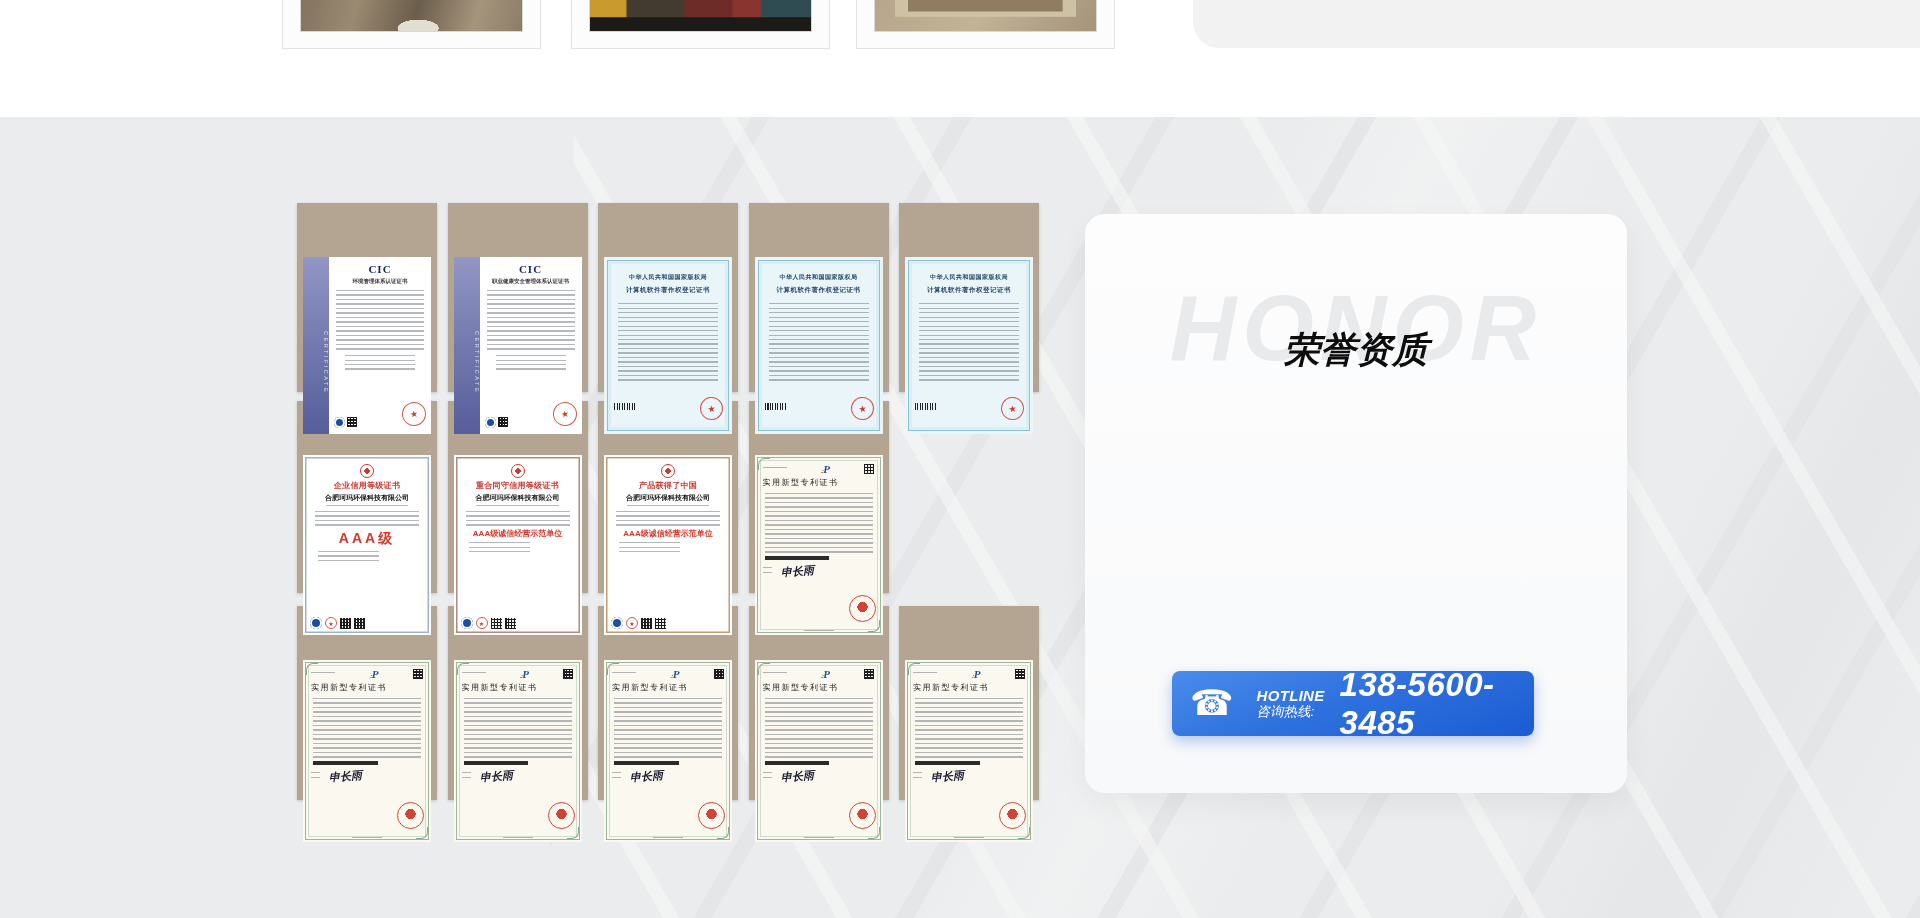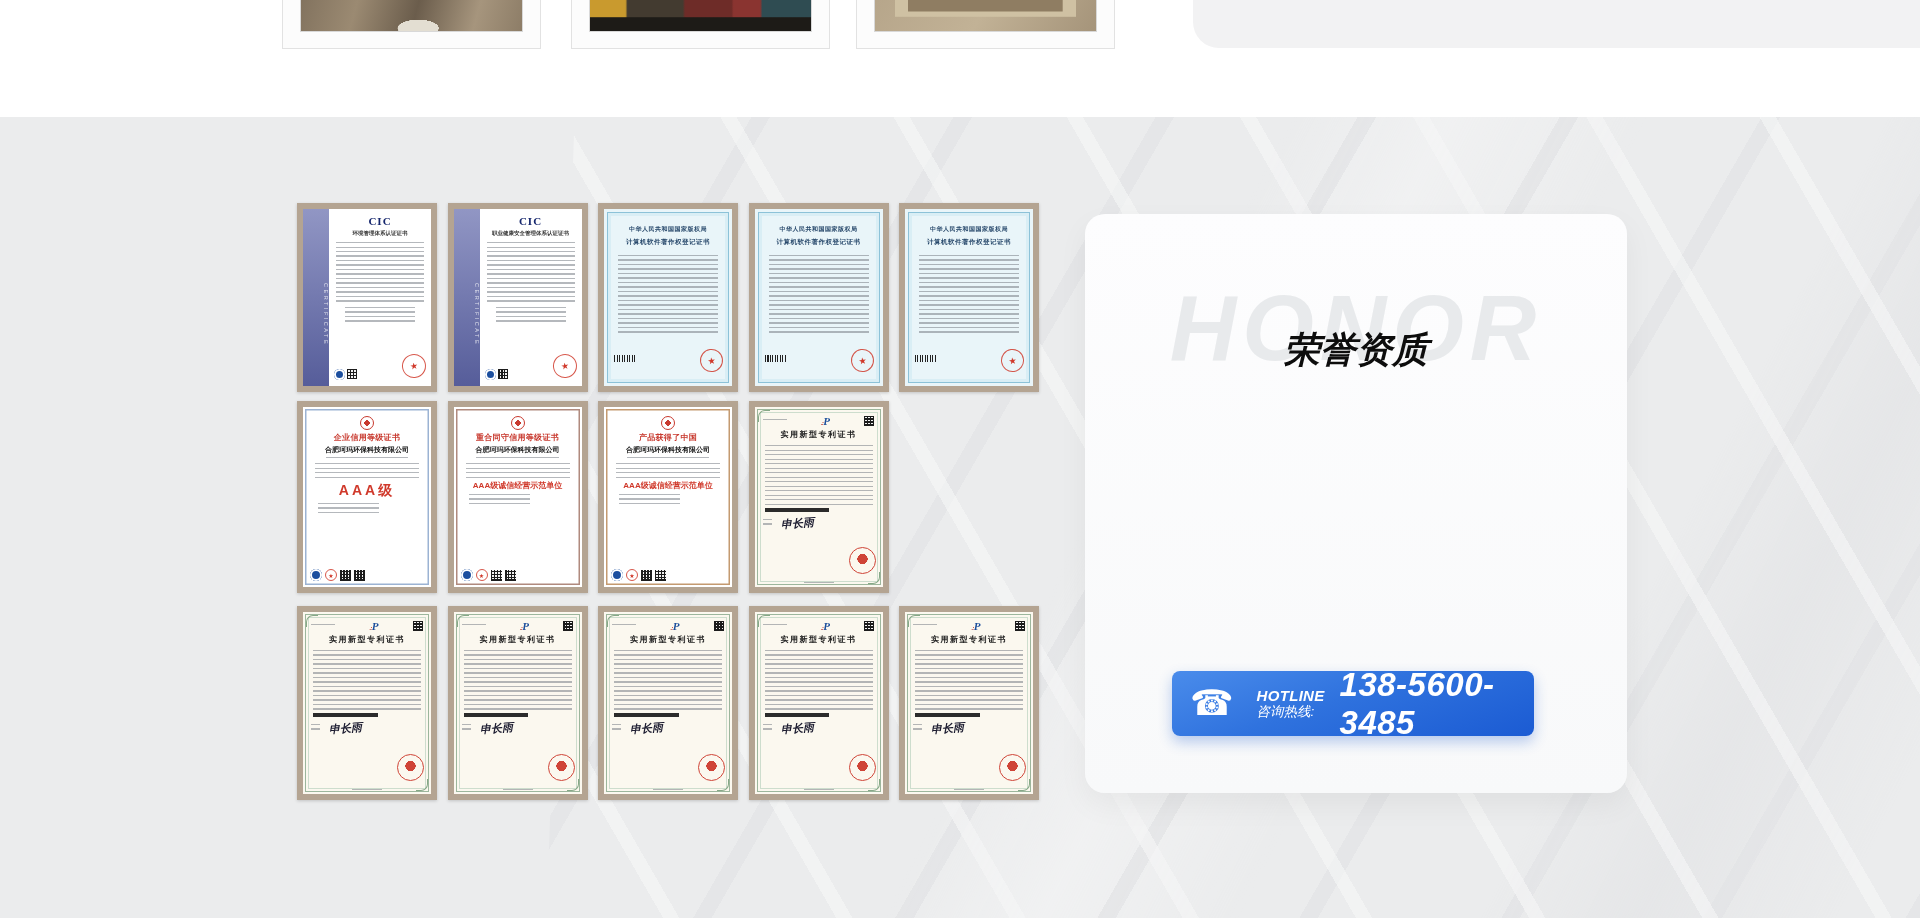--- a/index.html
+++ b/index.html
@@ -40,21 +40,21 @@
       linear-gradient(115deg, transparent 38%, rgba(255,255,255,.55) 46%, transparent 56%, transparent 68%, rgba(214,215,218,.5) 76%, transparent 86%);
     transform:rotate(2deg); }
 
   
   .cert-grid { position:absolute; left:297px; top:203px; width:742px; z-index:2; }
   .cert-row { display:flex; column-gap:10.5px; }
   .cert-row.r1 { height:189px; margin-bottom:9px; }
   .cert-row.r2 { height:192px; margin-bottom:13px; }
   .cert-row.r3 { height:194px; }
   .cert { width:140px; height:100%; background:#b4a492; padding:6px; box-shadow:0 1px 3px rgba(0,0,0,.18); cursor:pointer; }
-  .paper { position:relative; width:100%; height:100%; background:#fff; overflow:hidden; }
+  .paper { position:relative; width:100%; height:100%; background:#fff; overflow:hidden;margin-top:48px; }
 
   .lines { background:repeating-linear-gradient(180deg, rgba(120,126,134,.55) 0 1.2px, transparent 1.2px 4.5px); }
   .qr { background:
       repeating-linear-gradient(0deg,#1c1c1c 0 1.5px, transparent 1.5px 3px),
       repeating-linear-gradient(90deg,#1c1c1c 0 1.5px,#f2f2f2 1.5px 3px); }
   .blue-circle { background:#1c4f9f; border-radius:50%; box-shadow:inset 0 0 0 2px #fff, inset 0 0 0 3px #1c4f9f; }
   .ring-seal { border:1.5px solid rgba(208,57,43,.85); border-radius:50%; color:#d0392b;
       display:flex; align-items:center; justify-content:center; }
 
   
@@ -102,21 +102,21 @@
   .credit-bottom .qr { width:11px; height:11px; }
   .credit-bottom .qr:first-of-type { margin-left:auto; }
 
   
   .paper.patent { background:#fbf8ef; box-shadow:inset 0 0 0 2px #fbf8ef, inset 0 0 0 3px #9cb69c, inset 0 0 0 5px #fbf8ef, inset 0 0 0 6px #cdddcd; padding:9px 8px 6px; }
   .pt-head { display:flex; justify-content:space-between; align-items:flex-start; }
   .pt-no { width:24px; height:4px; margin-top:3px; }
   .pt-logo { font-family:"Liberation Serif",serif; font-style:italic; font-weight:800; font-size:11px; color:#1b4e9b; line-height:1; }
   .pt-logo .dots { color:#c43b2e; font-size:7px; letter-spacing:-1px; }
   .pt-qr { width:10px; height:10px; }
-  .pt-title { text-align:center; font-size:8px; font-weight:700; color:#222; letter-spacing:1.5px; margin:2px 0 5px; }
+  .pt-title { font-size:8px; font-weight:400; color:#222; letter-spacing:1.5px; margin:2px 0 5px; }
   .pt-body { height:60px; margin:0 2px; }
   .pt-bar { height:3.5px; width:58%; background:#2b2b2b; margin:3px 2px 0; }
   .pt-sig-row { display:flex; align-items:center; margin-top:4px; }
   .pt-lbl { width:9px; height:8px; }
   .pt-sig { font-family:"Liberation Serif",serif; font-style:italic; font-weight:700; font-size:11px; color:#1c1c30; margin-left:9px; transform:rotate(-4deg); }
   .pt-seal { position:absolute; right:7px; bottom:13px; width:27px; height:27px; border:1.5px solid #cf4437; border-radius:50%;
       background:radial-gradient(circle at 50% 44%, #cf4437 0 27%, transparent 28%); }
   .pt-foot { position:absolute; left:0; right:0; bottom:3px; display:flex; justify-content:center; }
   .pt-foot span { width:30px; height:2.5px; }
   .paper.patent::before, .paper.patent::after { content:""; position:absolute; width:11px; height:11px; border:1px solid #86a886; }

